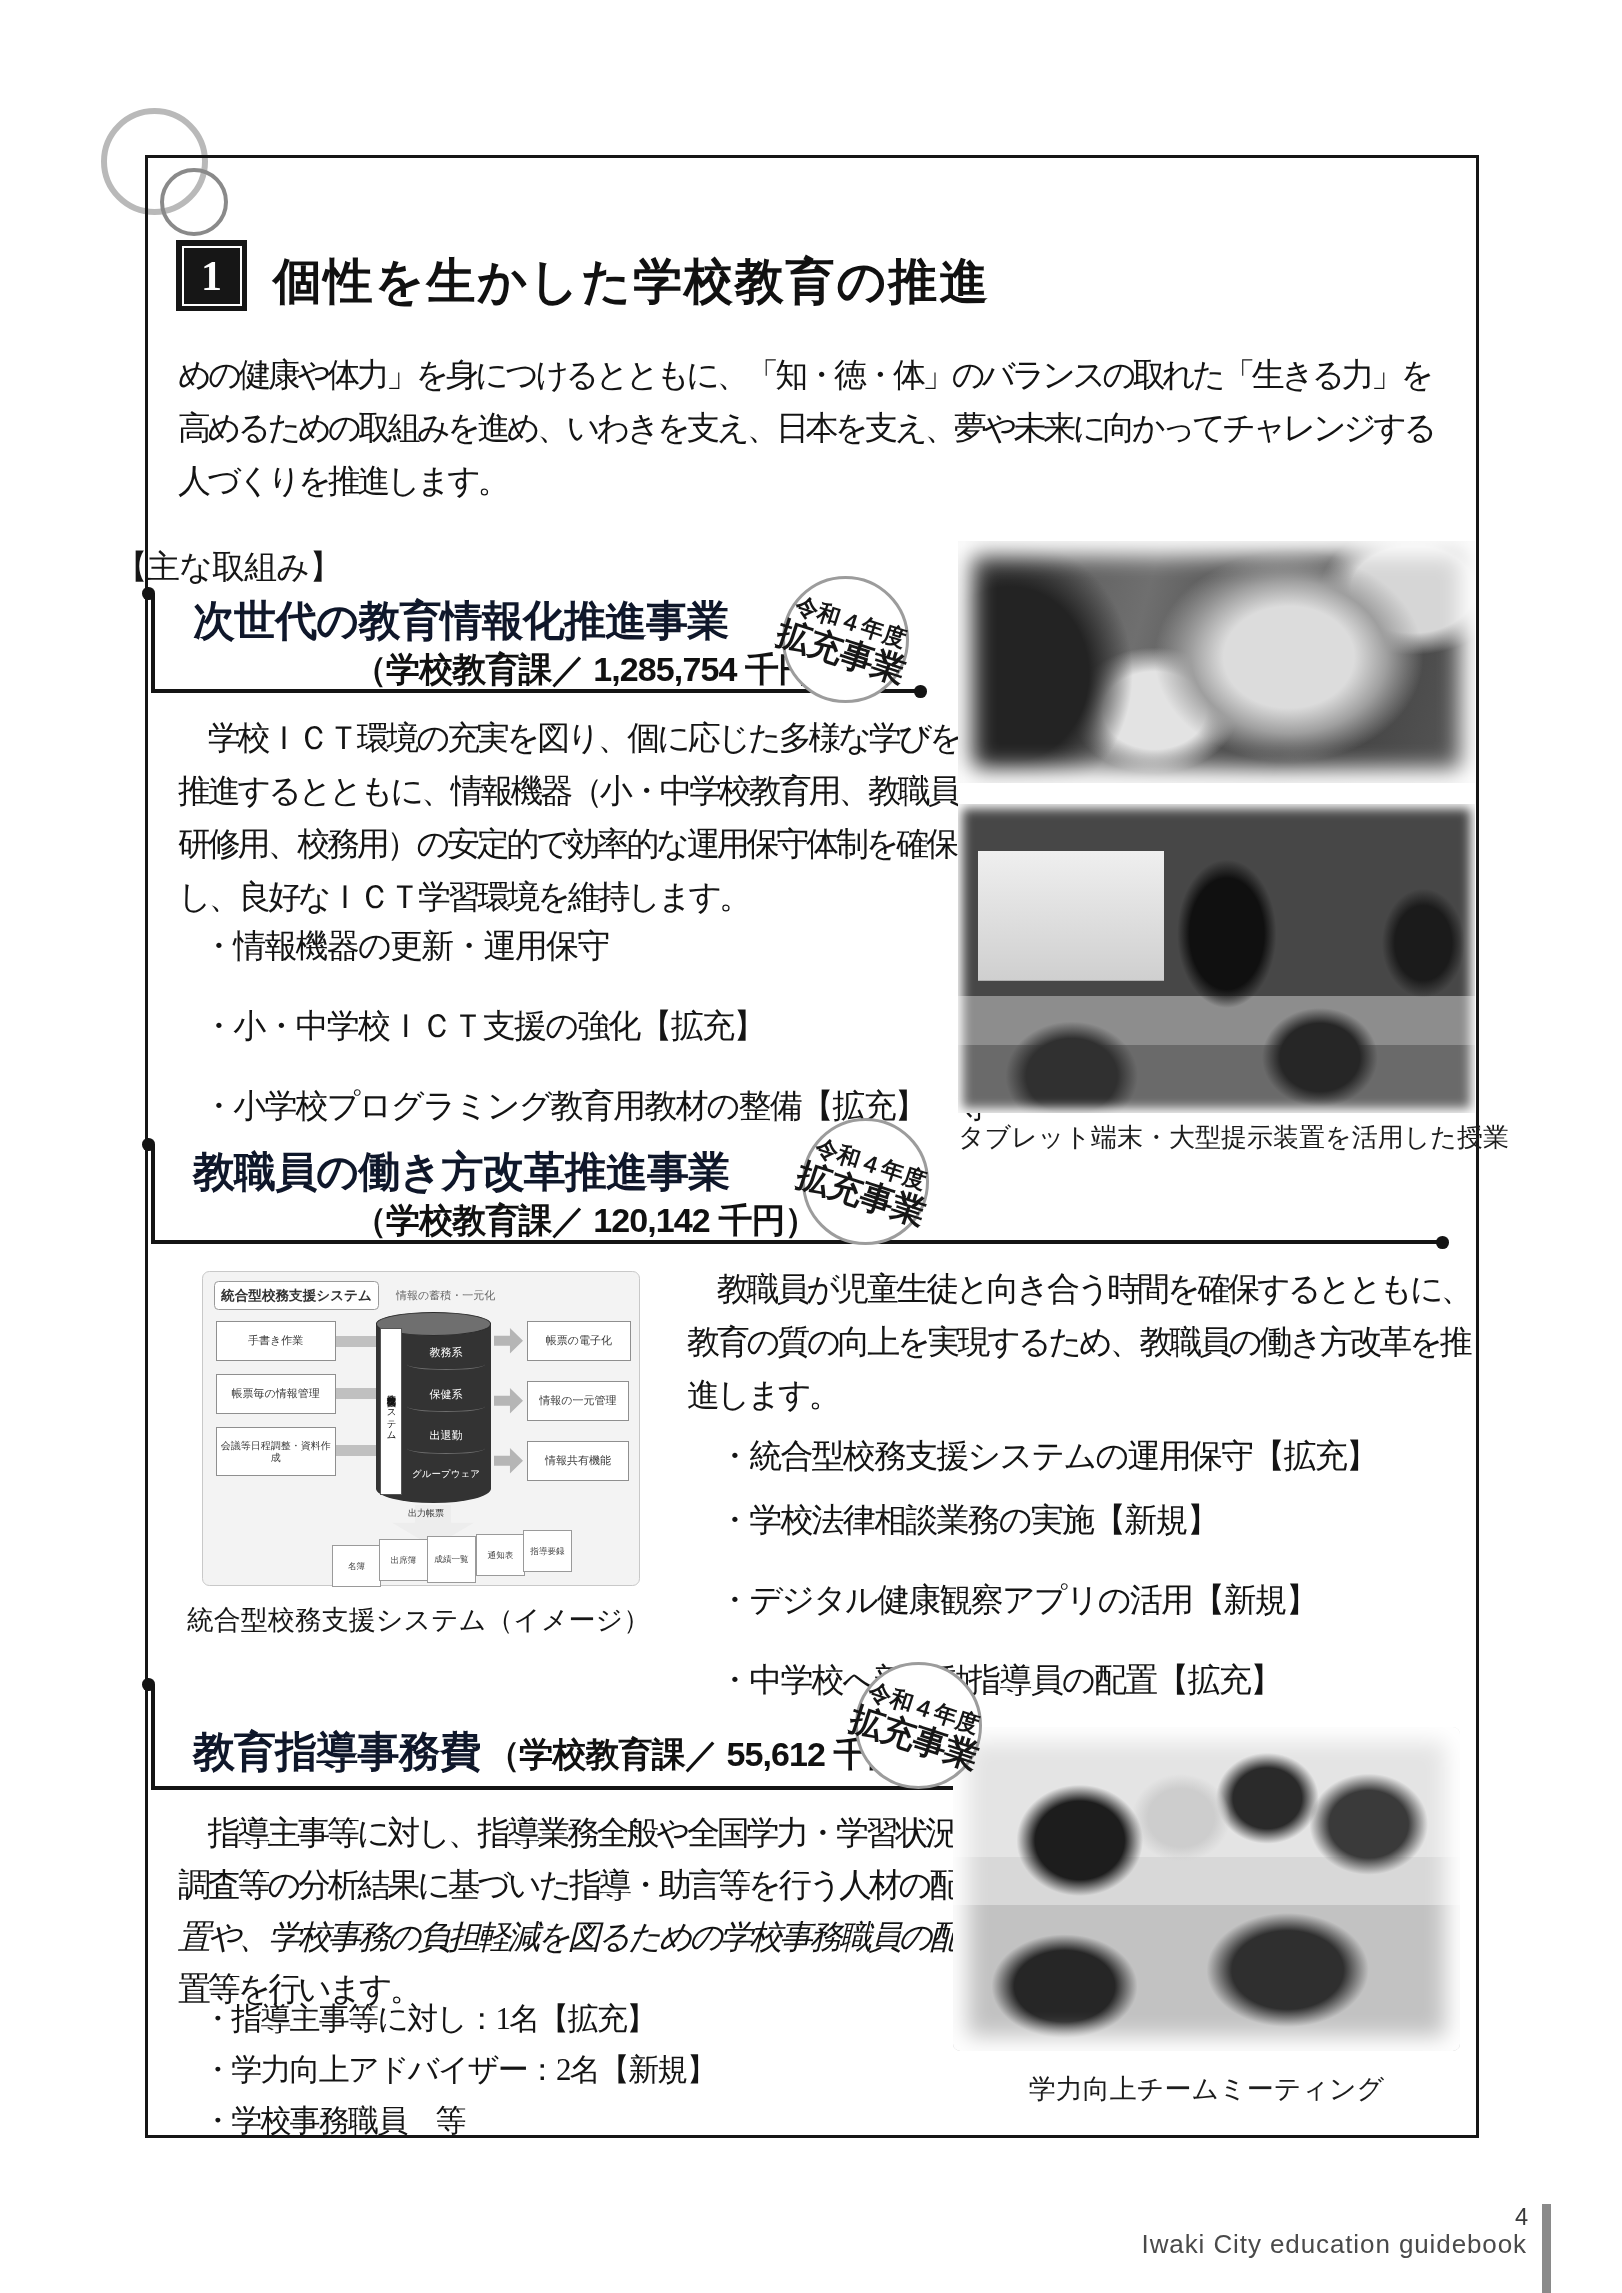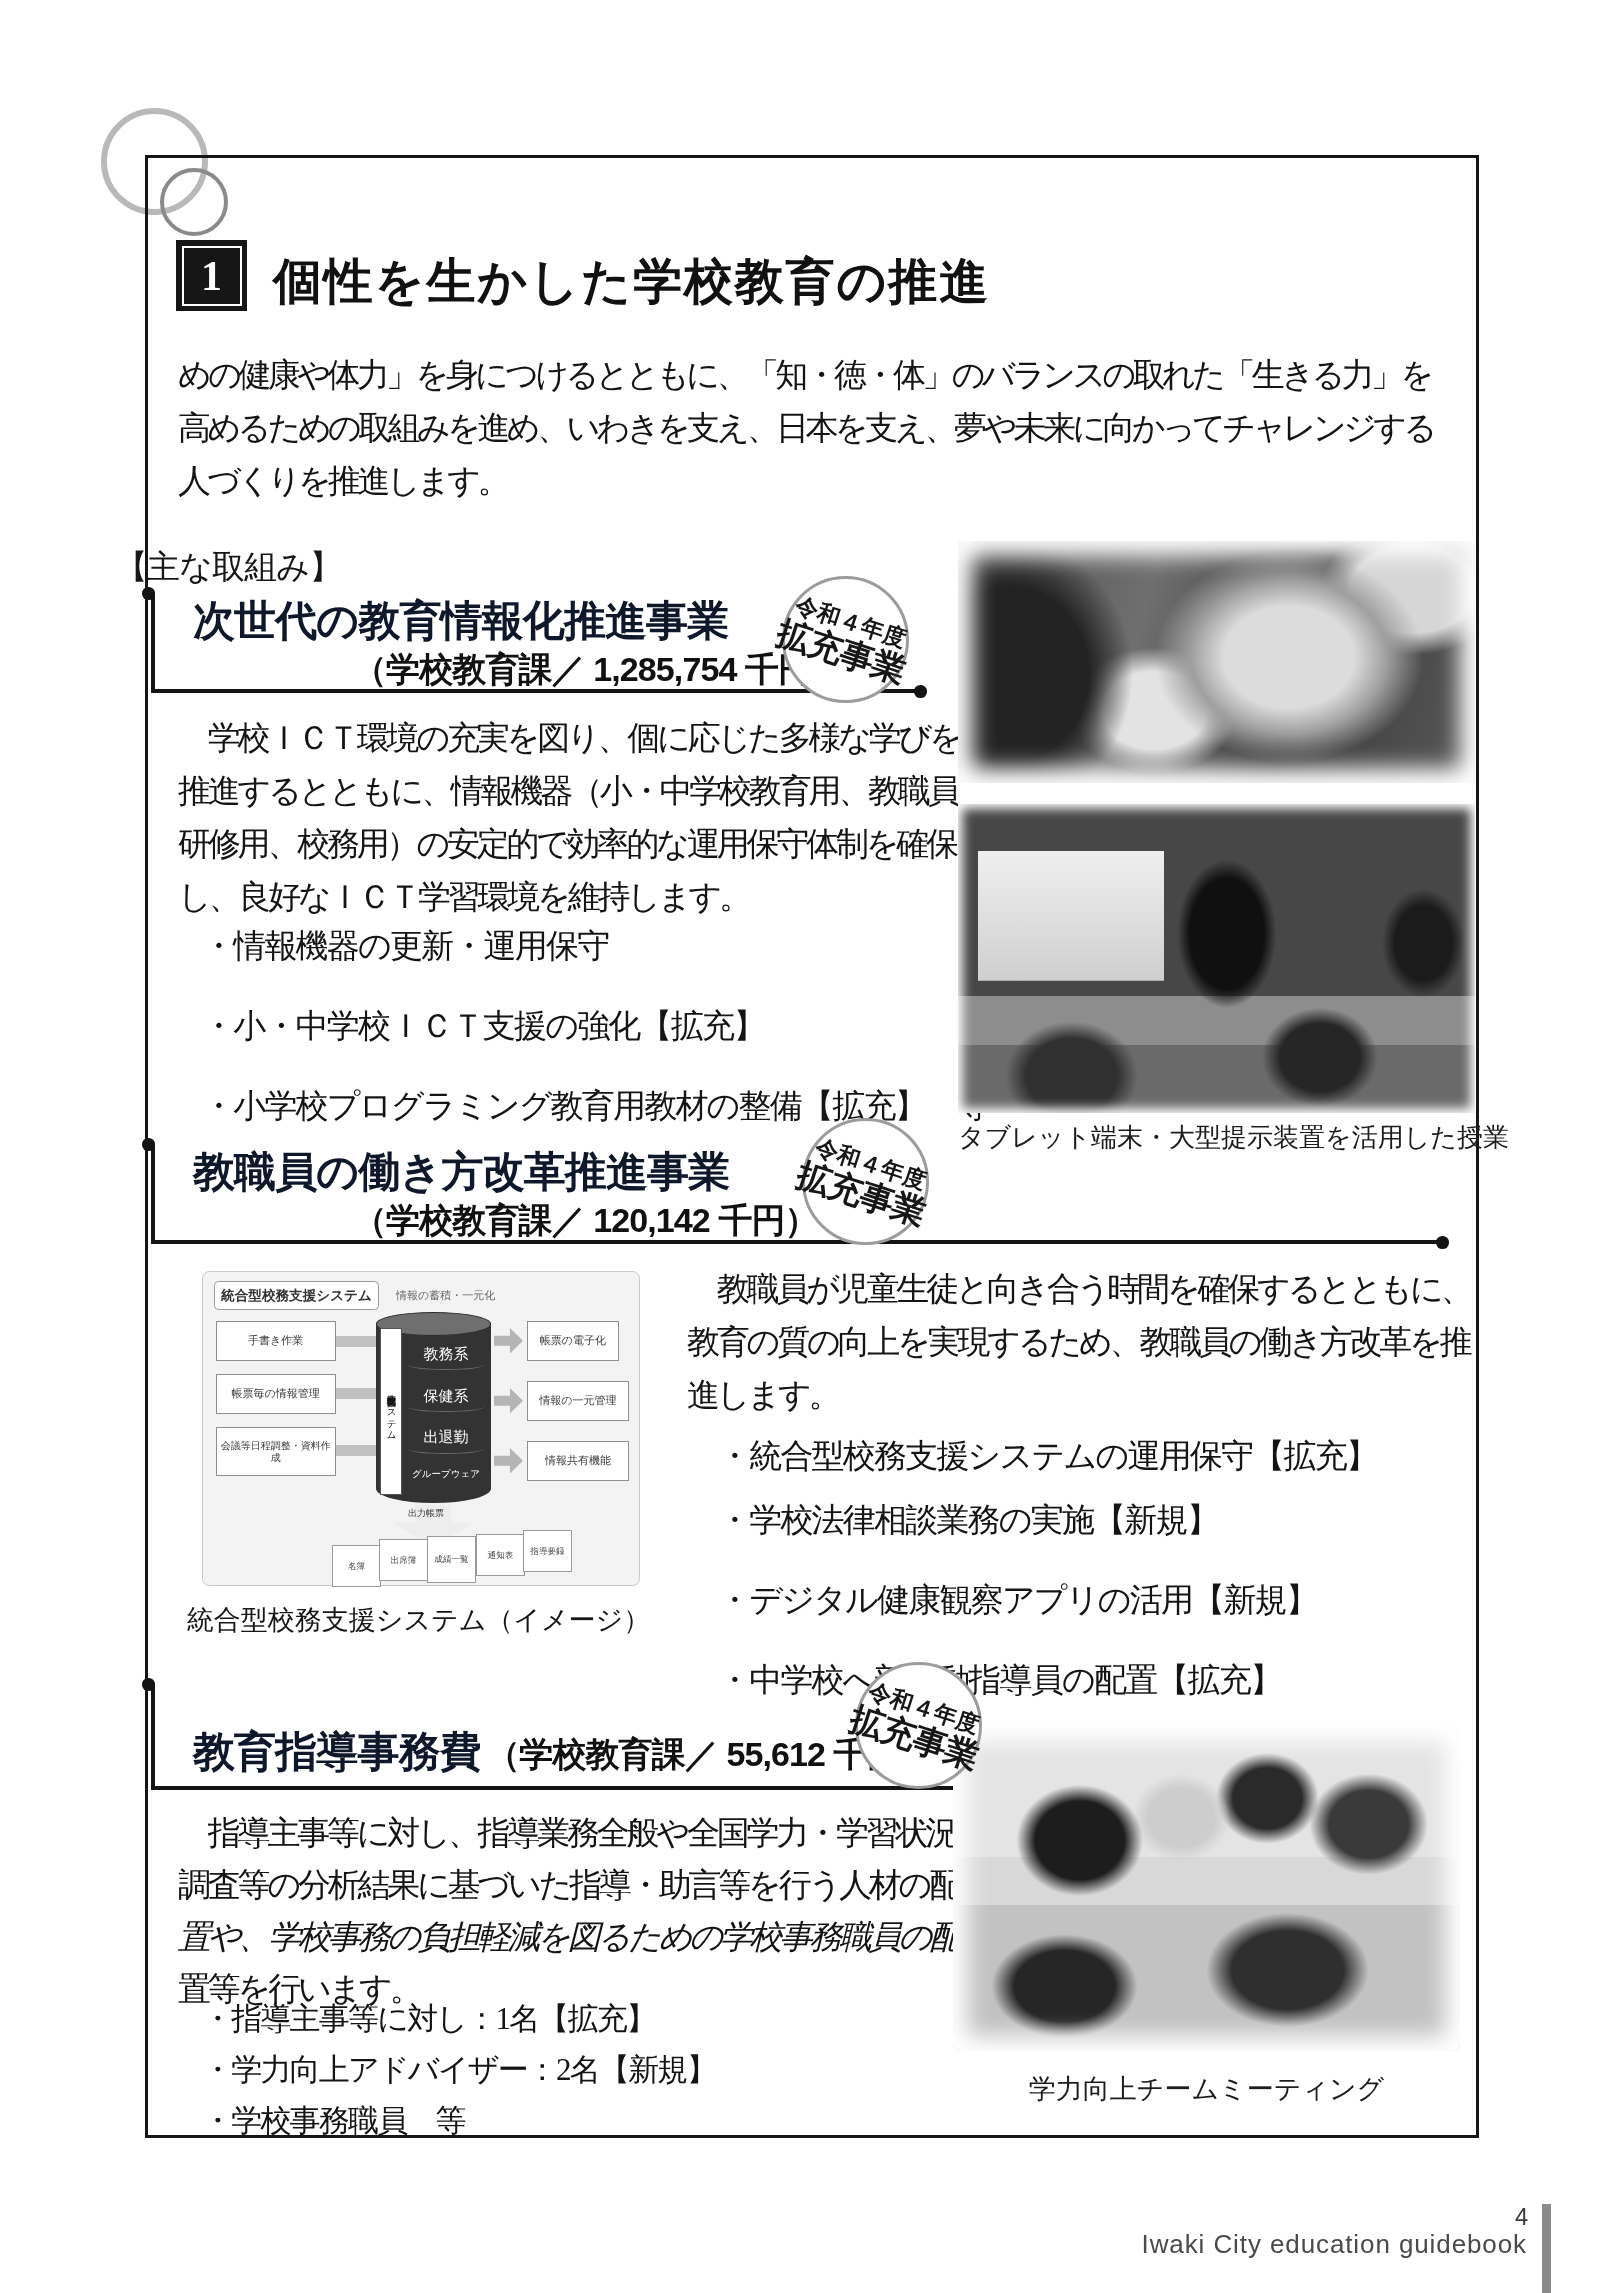--- a/index.html
+++ b/index.html
@@ -84,21 +84,21 @@
   #diagram{left:202px;top:1271px;width:438px;height:315px;background:#f3f3f3;border:1.8px solid #c8c8c8;border-radius:7.3px;box-sizing:border-box;}
   #diagram *{position:absolute;box-sizing:border-box;}
   .dg-box{background:#fff;border:1.8px solid #8f8f8f;display:flex;align-items:center;justify-content:center;text-align:center;font-size:11px;color:#3a3a3a;line-height:11.8px;}
   #dg-pill{left:11px;top:9px;width:165px;height:29px;background:#fff;border:1.8px solid #9a9a9a;border-radius:4.5px;display:flex;align-items:center;justify-content:center;font-size:13.6px;font-weight:bold;color:#333;}
   #dg-toplabel{left:193px;top:16.4px;font-size:11px;color:#666;}
   .dg-conn{background:#c0c0c0;height:11px;width:42px;left:133px;}
   #dg-cyl-top{left:173px;top:40px;width:115px;height:23.6px;border-radius:50%;background:#6f6f6f;border:1.8px solid #2c2c2c;}
   #dg-cyl-body{left:173px;top:51px;width:115px;height:180px;background:#333;border-radius:0 0 57px 57px / 0 0 14.5px 14.5px;}
   #dg-strip{left:177px;top:56px;width:22px;height:167px;background:#fff;border:0.9px solid #555;
             writing-mode:vertical-rl;font-size:9.5px;color:#111;display:flex;align-items:center;justify-content:center;letter-spacing:0.5px;}
-  .dg-layer{left:202px;width:82px;text-align:center;color:#fff;font-size:15px;}
+  .dg-layer{left:202px;width:82px;text-align:center;color:#fff;font-size:11px;}
   .dg-sep{left:204px;width:78px;height:11px;border-bottom:1.8px solid #6e6e6e;border-radius:50%;}
   .dg-arrow{left:291px;width:29px;height:25.5px;background:#b5b5b5;
             clip-path:polygon(0 30%,55% 30%,55% 0,100% 50%,55% 100%,55% 70%,0 70%);}
   #dg-downarrow{left:189px;top:233px;width:82px;height:42px;background:#ededed;border:0;
             clip-path:polygon(28% 0,72% 0,72% 42%,100% 42%,50% 100%,0 42%,28% 42%);}
   #dg-downlabel{left:205px;top:235px;font-size:9px;color:#333;z-index:3;}
   .dg-doc{top:269px;width:49px;height:42px;background:#fff;border:1.4px solid #9a9a9a;display:flex;align-items:center;justify-content:center;font-size:8.6px;color:#444;text-align:center;line-height:9px;}
   #diagram-caption{left:164px;top:1602px;width:509px;text-align:center;font-size:27px;color:#161616;}
 
   
@@ -194,21 +194,21 @@
   <div class="dg-layer" style="top:115px;">保健系</div>
   <div class="dg-sep" style="top:129px;"></div>
   <div class="dg-layer" style="top:156px;">出退勤</div>
   <div class="dg-sep" style="top:171px;"></div>
   <div class="dg-layer" style="top:196px;font-size:9.5px;">グループウェア</div>
 
   <div class="dg-arrow" style="top:56px;"></div>
   <div class="dg-arrow" style="top:116px;"></div>
   <div class="dg-arrow" style="top:176px;"></div>
 
-  <div class="dg-box" style="left:324px;top:49px;width:92px;height:40px;">帳票の電子化</div>
+  <div class="dg-box" style="left:324px;top:49px;width:104px;height:40px;">帳票の電子化</div>
   <div class="dg-box" style="left:324px;top:109px;width:102px;height:40px;">情報の一元管理</div>
   <div class="dg-box" style="left:324px;top:169px;width:102px;height:40px;">情報共有機能</div>
 
   <div id="dg-downarrow"></div>
   <div id="dg-downlabel">出力帳票</div>
 
   <div class="dg-doc" style="left:129px;top:273px;">名簿</div>
   <div class="dg-doc" style="left:176px;top:267px;">出席簿</div>
   <div class="dg-doc" style="left:224px;top:264px;height:47px;">成績一覧</div>
   <div class="dg-doc" style="left:273px;top:262px;">通知表</div>

